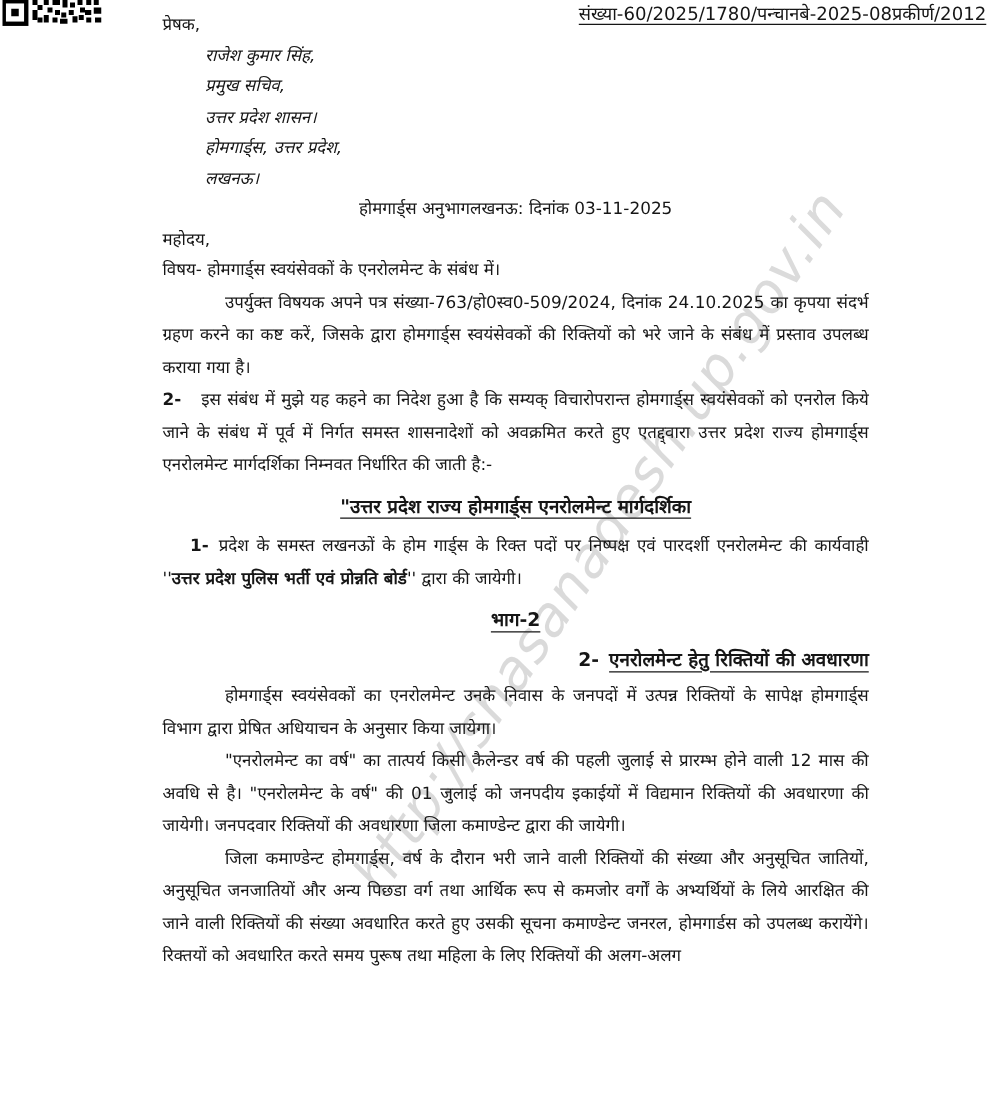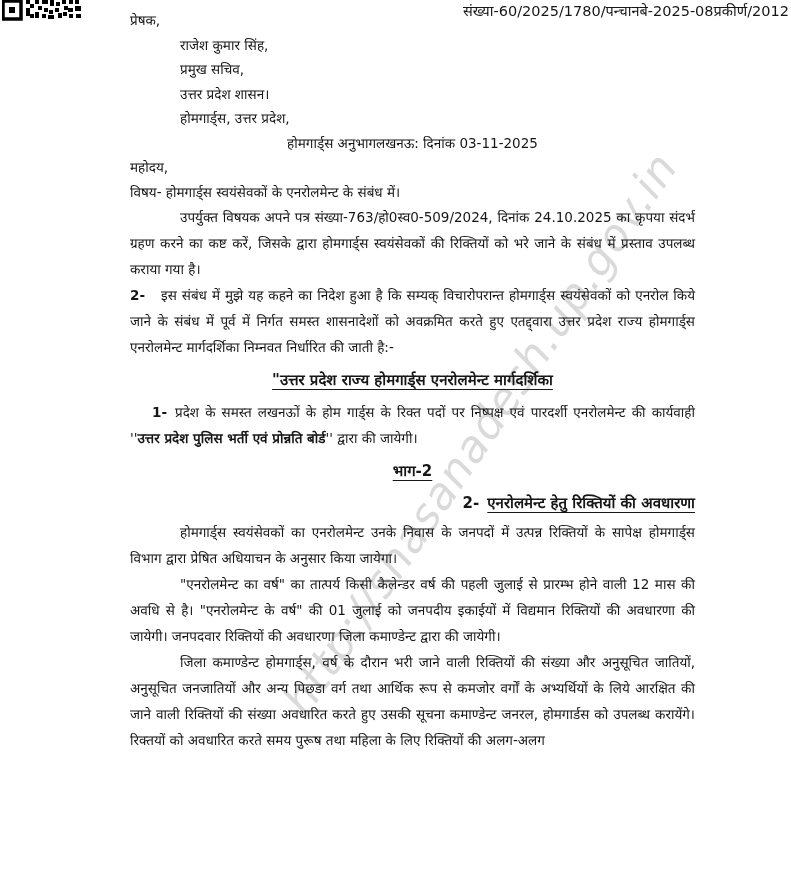--- a/index.html
+++ b/index.html
@@ -11,29 +11,29 @@
   .watermark {
     position:absolute; left:55px; top:408px; width:850px;
     transform:rotate(-56deg); transform-origin:center center;
     font-size:44px; font-style:italic; letter-spacing:1px;
     color:#a9a9a9; opacity:0.42; white-space:nowrap; text-align:center;
     z-index:1; pointer-events:none;
   }
   .qr { position:absolute; left:2px; top:0; z-index:2; }
   .doc-number {
     position:absolute; top:0px; right:2px; z-index:3;
-    font-size:14.5px; text-underline-offset:3px;
+    font-size:14.5px; text-decoration:underline; text-underline-offset:3px;
     white-space:nowrap;
   }
   .content {
     position:absolute; left:130px; right:96px; top:8px; z-index:3;
     font-size:13.5px; line-height:24.5px;
   }
   .addr-line { white-space:nowrap; }
-  .indent1 { margin-left:50px; }
+  .indent1 { margin-left:34px;font-style:italic; }
   .row-between { display:flex; justify-content:center; align-items:baseline; }
   .para {
     text-align:justify; line-height:26px; margin:0;
   }
   .fl-indent { text-indent:50px; }
   .fl-indent-sm { text-indent:22px; }
   .bold { font-weight:bold; }
   .num { font-weight:bold; margin-right:16px; }
   .num-sm { font-weight:bold; margin-right:8px; }
   .center-heading {
@@ -83,20 +83,21 @@
   <div class="doc-number">संख्या-60/2025/1780/पन्चानबे-2025-08प्रकीर्ण/2012</div>
 
   <div class="content">
 
     <div class="addr-line">प्रेषक,</div>
     <div class="addr-line indent1">राजेश कुमार सिंह,</div>
     <div class="addr-line indent1">प्रमुख सचिव,</div>
     <div class="addr-line indent1">उत्तर प्रदेश शासन।</div>
 
     <div class="addr-line indent1">होमगार्ड्स, उत्तर प्रदेश,</div>
+    <div class="addr-line indent1">लखनऊ।</div>
 
     <div class="row-between">
       <span>होमगार्ड्स अनुभाग</span>
       <span>लखनऊ: दिनांक 03-11-2025</span>
     </div>
 
     <div class="addr-line">महोदय,</div>
     <div class="addr-line">विषय- होमगार्ड्स स्वयंसेवकों के एनरोलमेन्ट के संबंध में।</div>
 
     <p class="para fl-indent">उपर्युक्त विषयक अपने पत्र संख्या-763/हो0स्व0-509/2024, दिनांक 24.10.2025 का कृपया संदर्भ ग्रहण करने का कष्ट करें, जिसके द्वारा होमगार्ड्स स्वयंसेवकों की रिक्तियों को भरे जाने के संबंध में प्रस्ताव उपलब्ध कराया गया है।</p>

